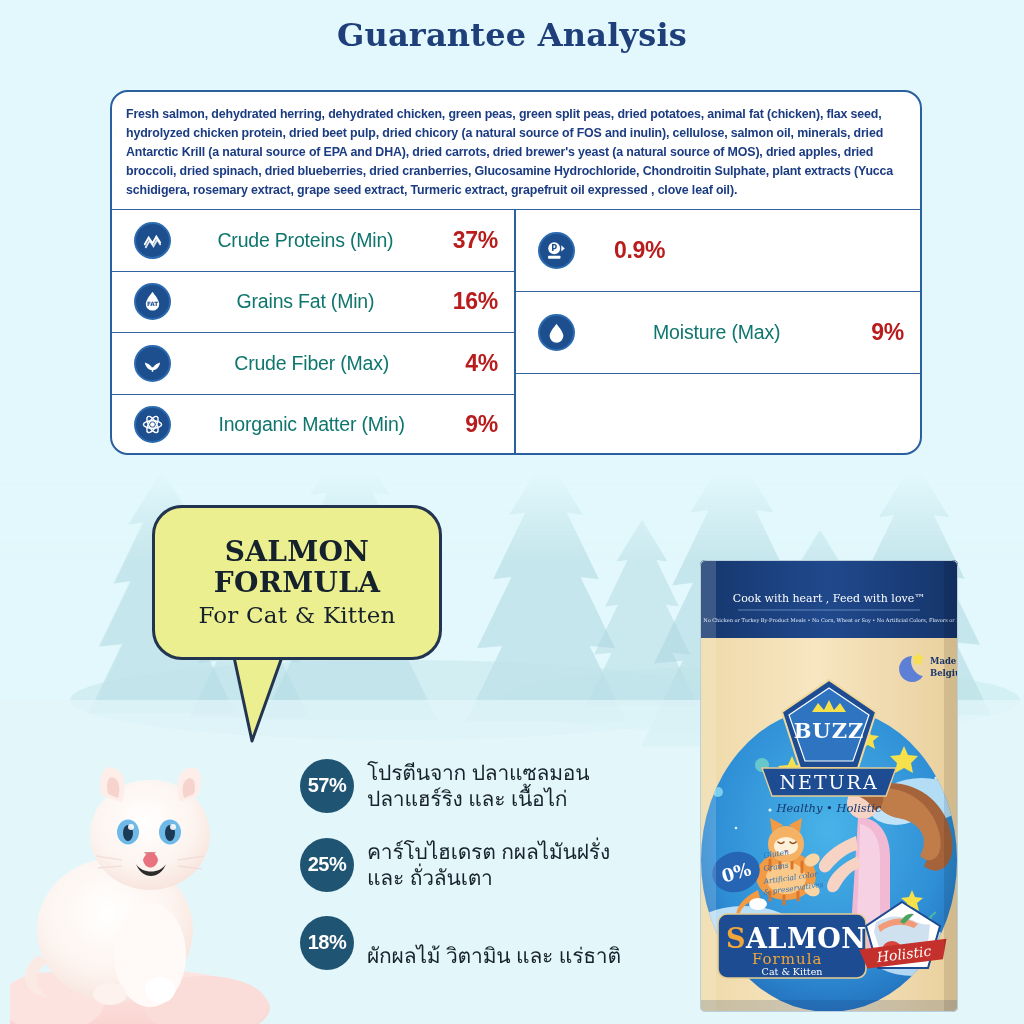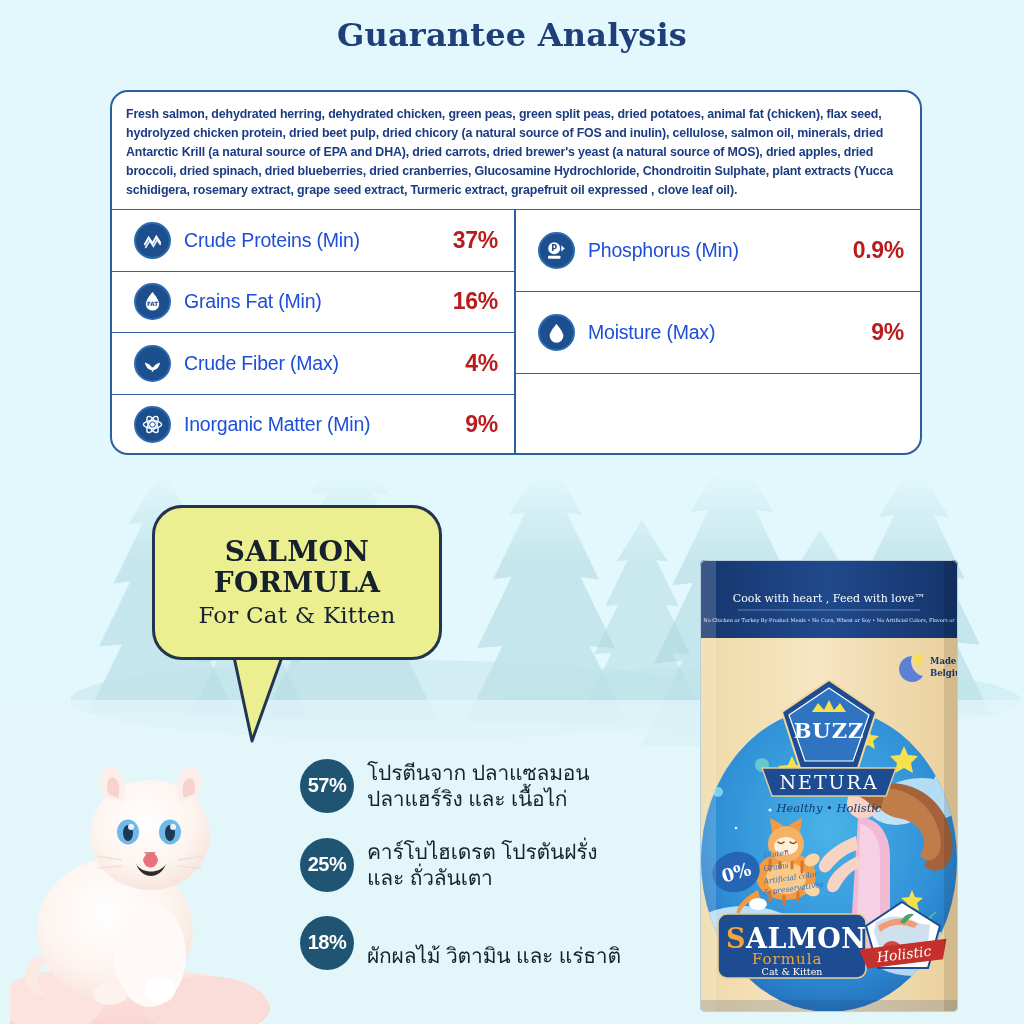--- a/index.html
+++ b/index.html
@@ -58,22 +58,23 @@
     width: 37px; height: 37px; flex: 0 0 37px;
     border-radius: 50%;
     background: #1d4f8f;
     border: 2.5px solid #2c6bb0;
     display: flex; align-items: center; justify-content: center;
     margin-right: 13px;
   }
   .nut-icon svg { width: 23px; height: 23px; display: block; }
   .nut-label {
     flex: 1 1 auto;
-    font-size: 19.5px; color: #1d4ed8;
+    font-size: 19.5px; color: #0f766e;
     letter-spacing: -0.2px;
+    text-align: center;
   }
   .nut-value {
     font-size: 23px; color: #b91c1c; font-weight: bold;
     letter-spacing: -0.3px;
     margin-left: 26px;
   }
 
   
   #bubble-wrap { position: absolute; left: 152px; top: 505px; z-index: 7; }
   #speech-bubble {
@@ -228,21 +229,20 @@
 
       <div class="nut-row">
         <span class="nut-icon">
           <svg viewBox="0 0 24 24">
             <circle cx="9.6" cy="9.6" r="6.2" fill="#ffffff"></circle>
             <text x="9.6" y="12.6" font-size="8.4" font-family="DejaVu Sans, sans-serif" font-weight="bold" fill="#1d4f8f" text-anchor="middle">P</text>
             <path d="M17 6.5 L20.6 9.8 L17 13 Z" fill="#ffffff"></path>
             <rect x="3.2" y="17.4" width="13" height="3.1" rx="1" fill="#ffffff"></rect>
           </svg>
         </span>
-        <span class="nut-label">Phosphorus (Min)</span>
         <span class="nut-value">0.9%</span>
       </div>
 
       <div class="nut-row">
         <span class="nut-icon">
           <svg viewBox="0 0 24 24">
             <path d="M12 3 C12 3 4.8 11 4.8 15.4 A7.2 7.2 0 0 0 19.2 15.4 C19.2 11 12 3 12 3 Z" fill="#ffffff"></path>
           </svg>
         </span>
         <span class="nut-label">Moisture (Max)</span>
@@ -321,21 +321,21 @@
   <div class="stat-row">
     <span class="stat-badge">57%</span>
     <span class="stat-text">
       <span>โปรตีนจาก ปลาแซลมอน</span><br>
       <span>ปลาแฮร์ริง และ เนื้อไก่</span>
     </span>
   </div>
   <div class="stat-row">
     <span class="stat-badge">25%</span>
     <span class="stat-text">
-      <span>คาร์โบไฮเดรต โปรตันฝรั่ง</span><br>
+      <span>คาร์โบไฮเดรต กผลไมันฝรั่ง</span><br>
       <span>และ ถั่วลันเตา</span>
     </span>
   </div>
   <div class="stat-row">
     <span class="stat-badge">18%</span>
     <span class="stat-text">
       <span>ผักผลไม้ วิตามิน และ แร่ธาติ</span>
     </span>
   </div>
 </div>

